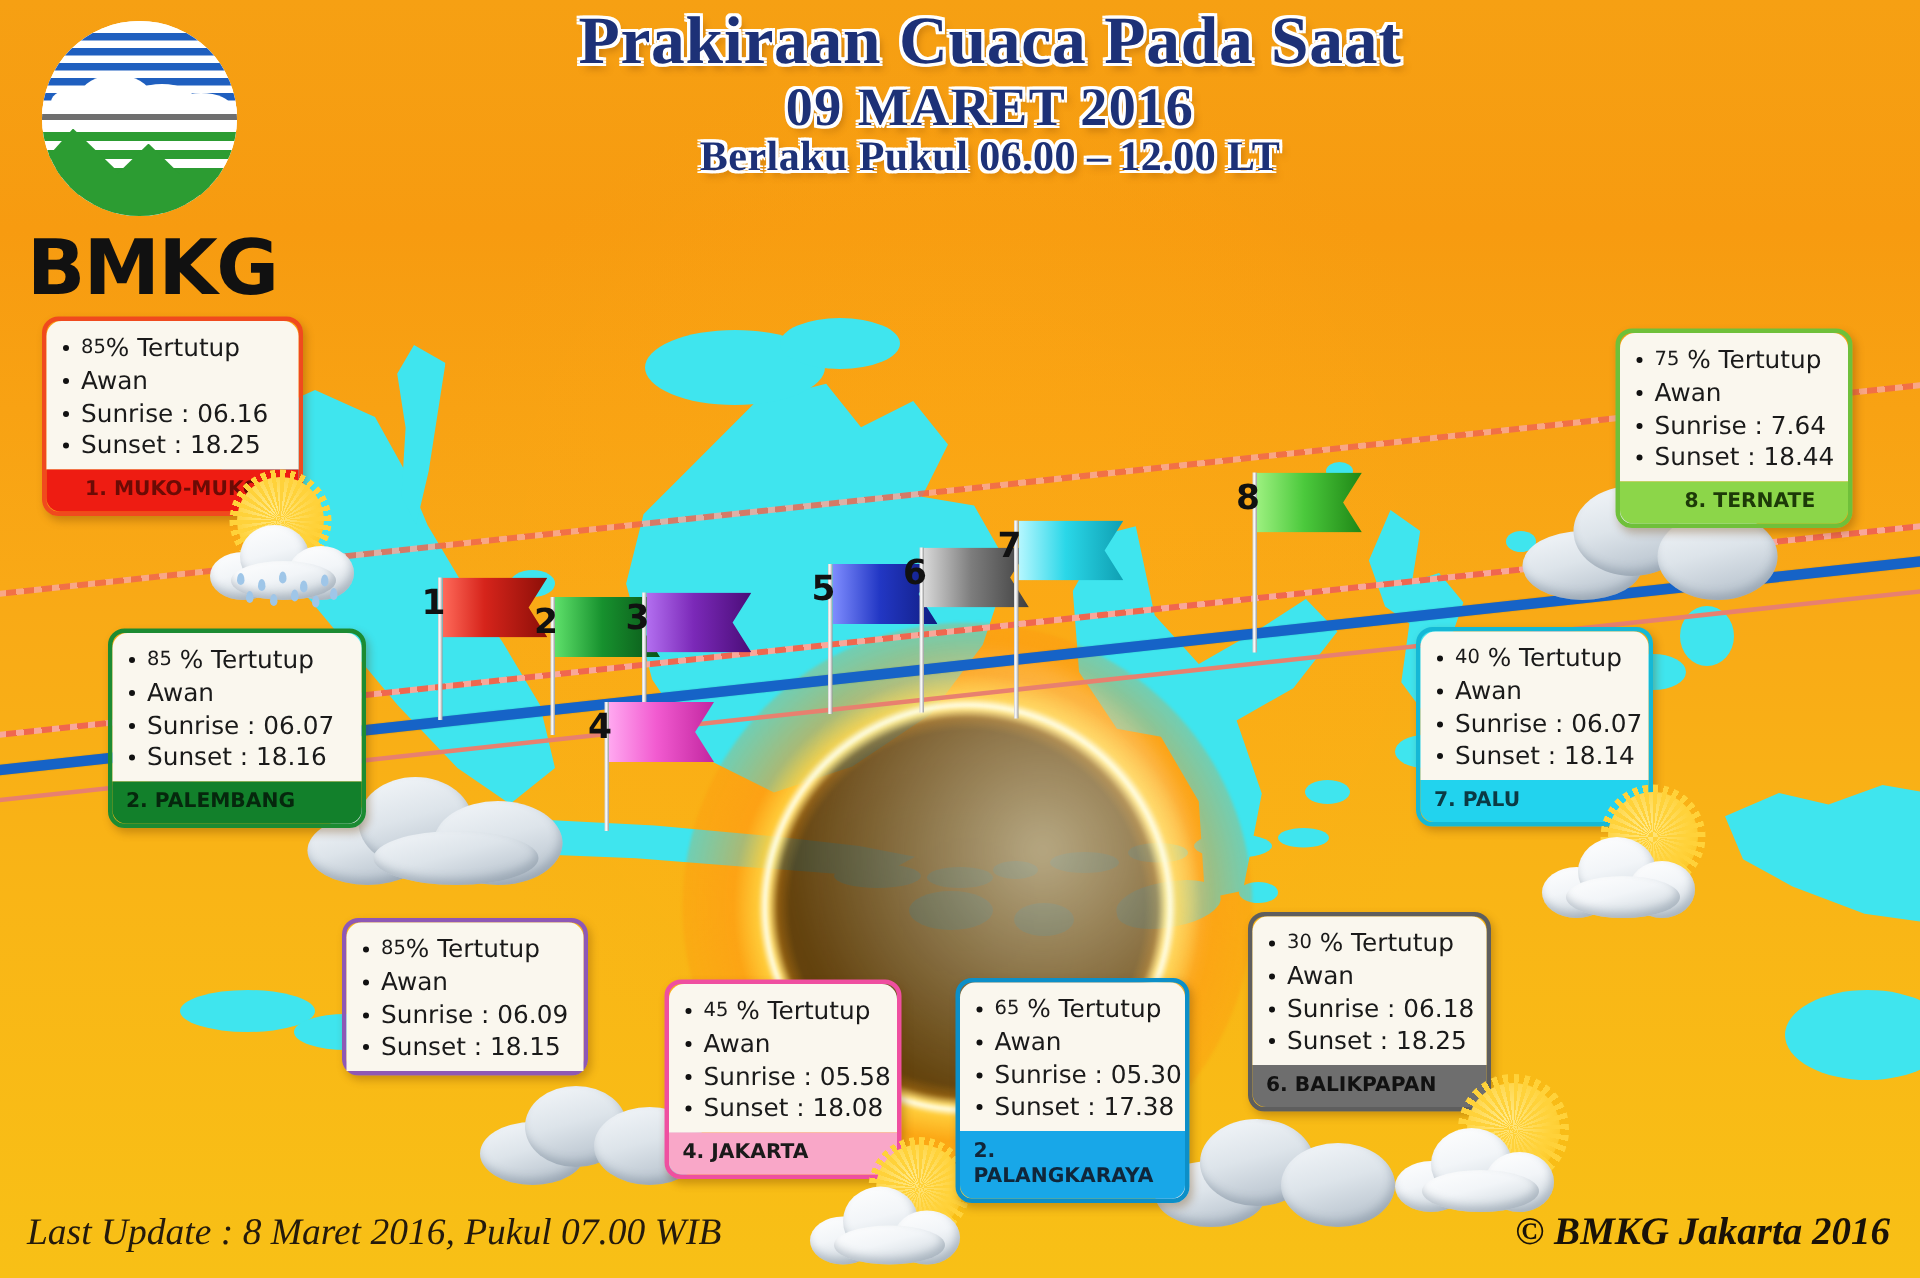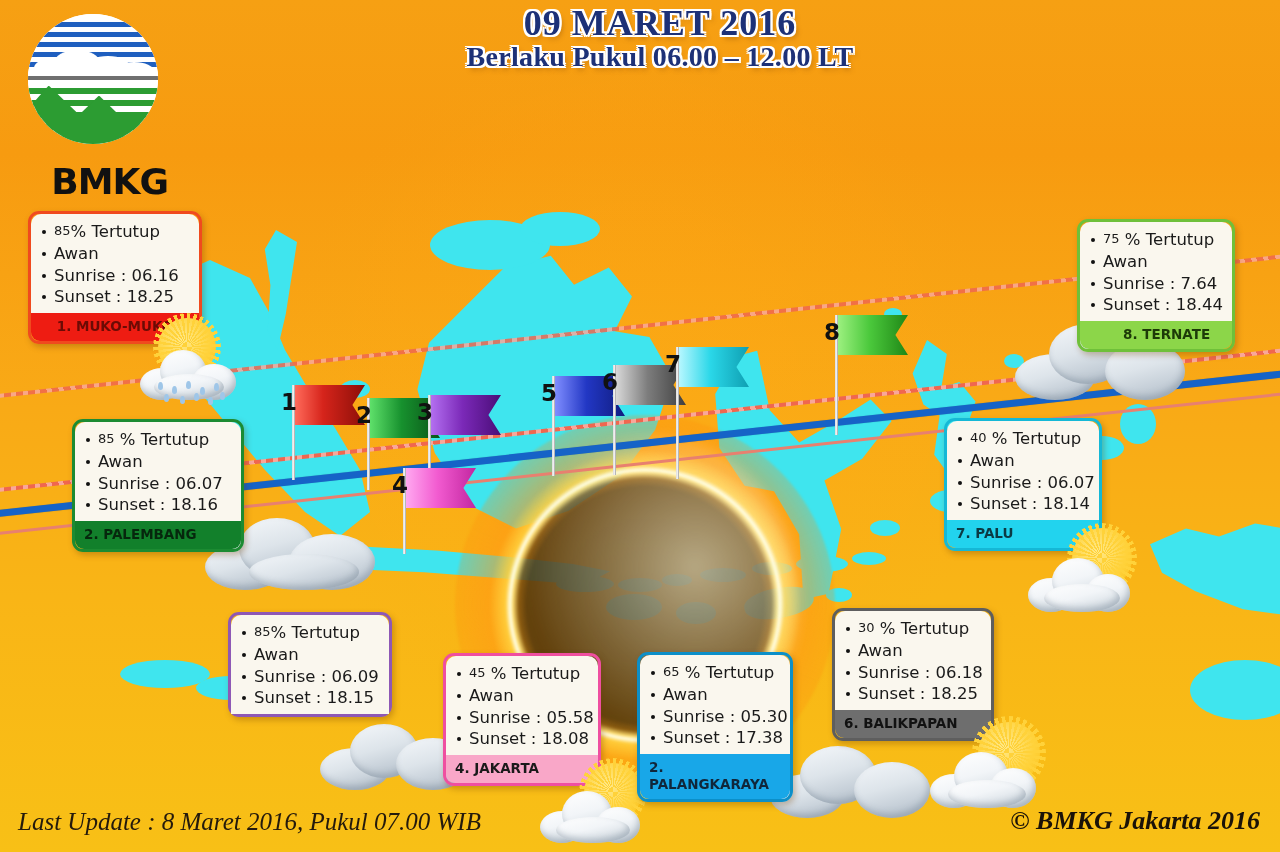--- a/index.html
+++ b/index.html
@@ -14,22 +14,22 @@
   #logo{position:absolute;left:18px;top:14px;width:160px;height:170px;}
   .logo-circle{position:relative;width:130px;height:130px;border-radius:50%;
     overflow:hidden;background:#fff;margin-left:10px;}
   .lc-sky{position:absolute;left:0;top:0;width:100%;height:48%;background:#fff;}
   .lc-stripe{position:absolute;left:0;height:5px;background:#1f5fbf;}
   .lc-cloud{position:absolute;background:#fff;border-radius:50%;}
   .lc-mid{position:absolute;left:0;top:48%;width:100%;height:4px;background:#6f6f6f;}
   .lc-land{position:absolute;left:0;top:52%;width:100%;height:48%;background:#fff;overflow:hidden;}
   .lc-gstripe{position:absolute;left:0;height:6px;background:#2c9c32;}
   .lc-hill{position:absolute;background:#2c9c32;}
-  #logo-text{font-family:"DejaVu Sans",sans-serif;font-weight:bold;font-size:36px;
-    color:#111;letter-spacing:-1px;margin-top:17px;text-align:right;width:150px;}
+  #logo-text{font-family:"DejaVu Sans",sans-serif;font-weight:bold;font-size:51px;
+    color:#111;letter-spacing:-1px;margin-top:6px;text-align:left;width:150px;}
 
   #titleblock{position:absolute;left:250px;top:4px;width:820px;text-align:center;}
   .t-line{font-family:"Liberation Serif",serif;font-weight:bold;color:#1d3177;
     text-shadow:
       -2px -2px 0 #fff, 2px -2px 0 #fff, -2px 2px 0 #fff, 2px 2px 0 #fff,
       0 -2px 0 #fff, 0 2px 0 #fff, -2px 0 0 #fff, 2px 0 0 #fff,
       3px 4px 5px rgba(120,60,0,.35);
     line-height:1.06;white-space:nowrap;}
   #t1{font-size:45px;letter-spacing:.5px;}
   #t2{font-size:52px;letter-spacing:1px;}
@@ -129,20 +129,21 @@
              -webkit-clip-path:polygon(0 100%,46% 0,100% 100%);clip-path:polygon(0 100%,46% 0,100% 100%);"></div>
         <div class="lc-hill" style="left:36px;top:14px;width:70px;height:34px;
              -webkit-clip-path:polygon(0 100%,50% 0,100% 100%);clip-path:polygon(0 100%,50% 0,100% 100%);"></div>
         <div class="lc-hill" style="left:0px;top:34px;width:130px;height:30px;"></div>
       </div>
     </div>
     <div id="logo-text">BMKG</div>
   </div>
 
   <div id="titleblock">
+    <div class="t-line" id="t1">Prakiraan Cuaca Pada Saat</div>
     <div class="t-line" id="t3">09 MARET 2016</div>
     <div class="t-line" id="t4">Berlaku Pukul 06.00 – 12.00 LT</div>
   </div>
 
   <div id="map">
 
     <div class="land" style="left:120px;top:70px;width:250px;height:300px;
       -webkit-clip-path:polygon(36% 0,52% 6%,60% 18%,66% 30%,76% 44%,86% 56%,96% 70%,100% 84%,88% 92%,74% 84%,58% 70%,44% 56%,30% 42%,18% 28%,10% 16%,20% 6%);
       clip-path:polygon(36% 0,52% 6%,60% 18%,66% 30%,76% 44%,86% 56%,96% 70%,100% 84%,88% 92%,74% 84%,58% 70%,44% 56%,30% 42%,18% 28%,10% 16%,20% 6%);"></div>
     <div class="land r" style="left:105px;top:240px;width:40px;height:26px;"></div>

